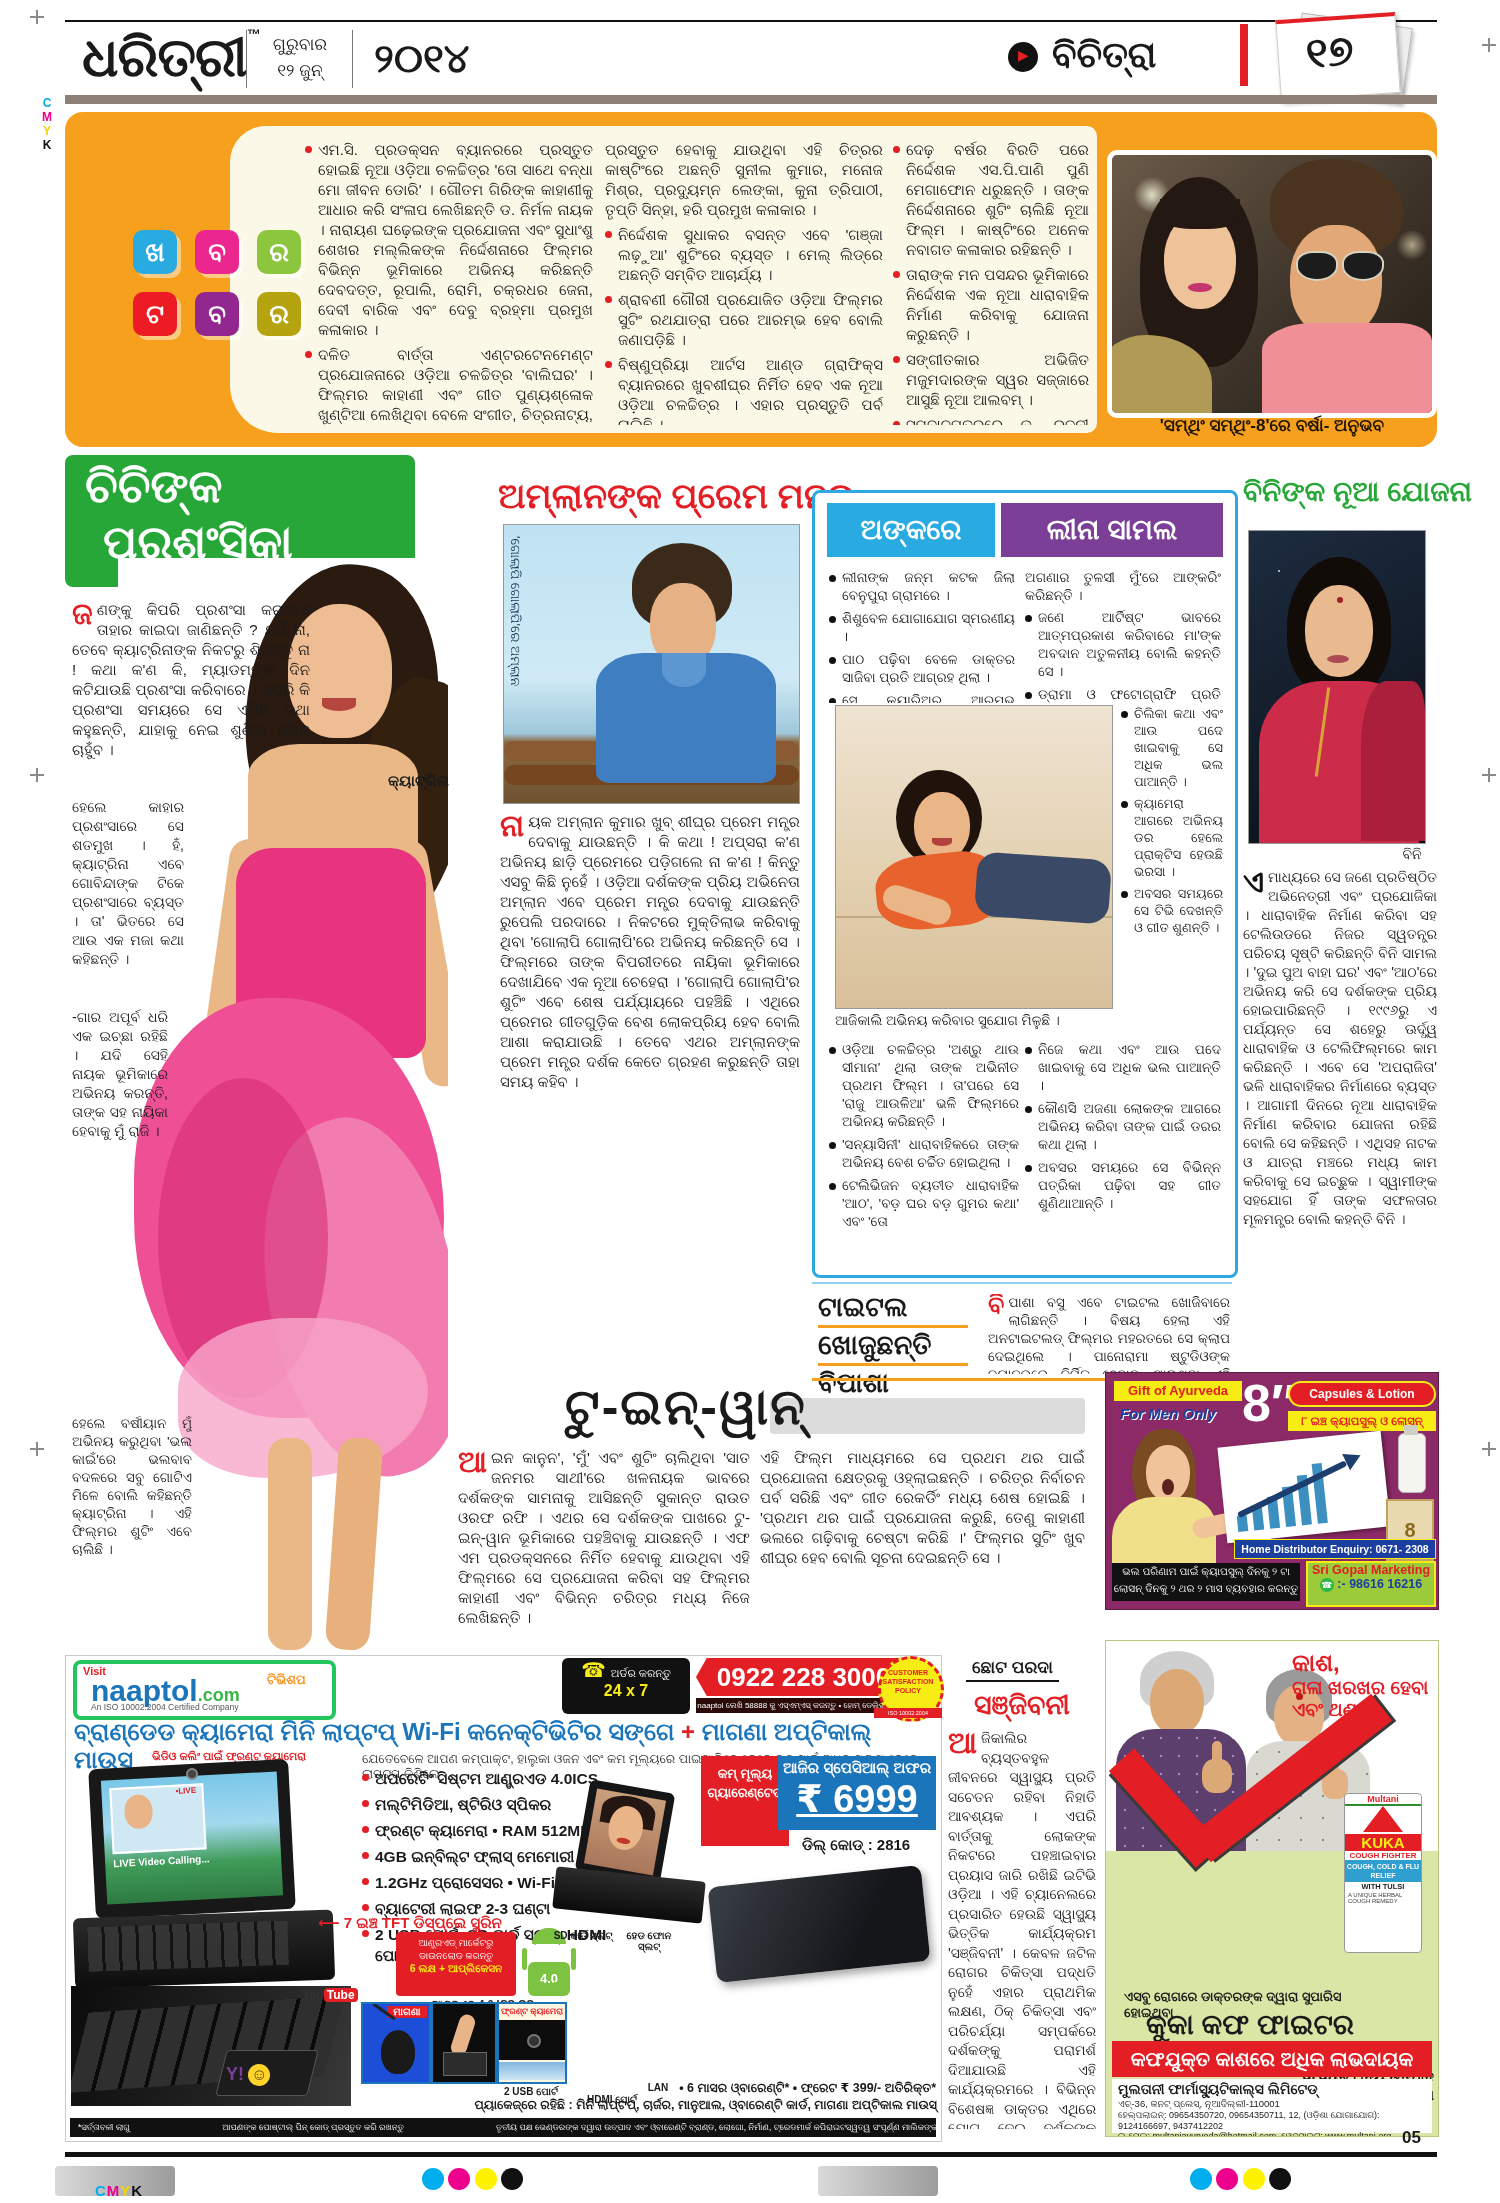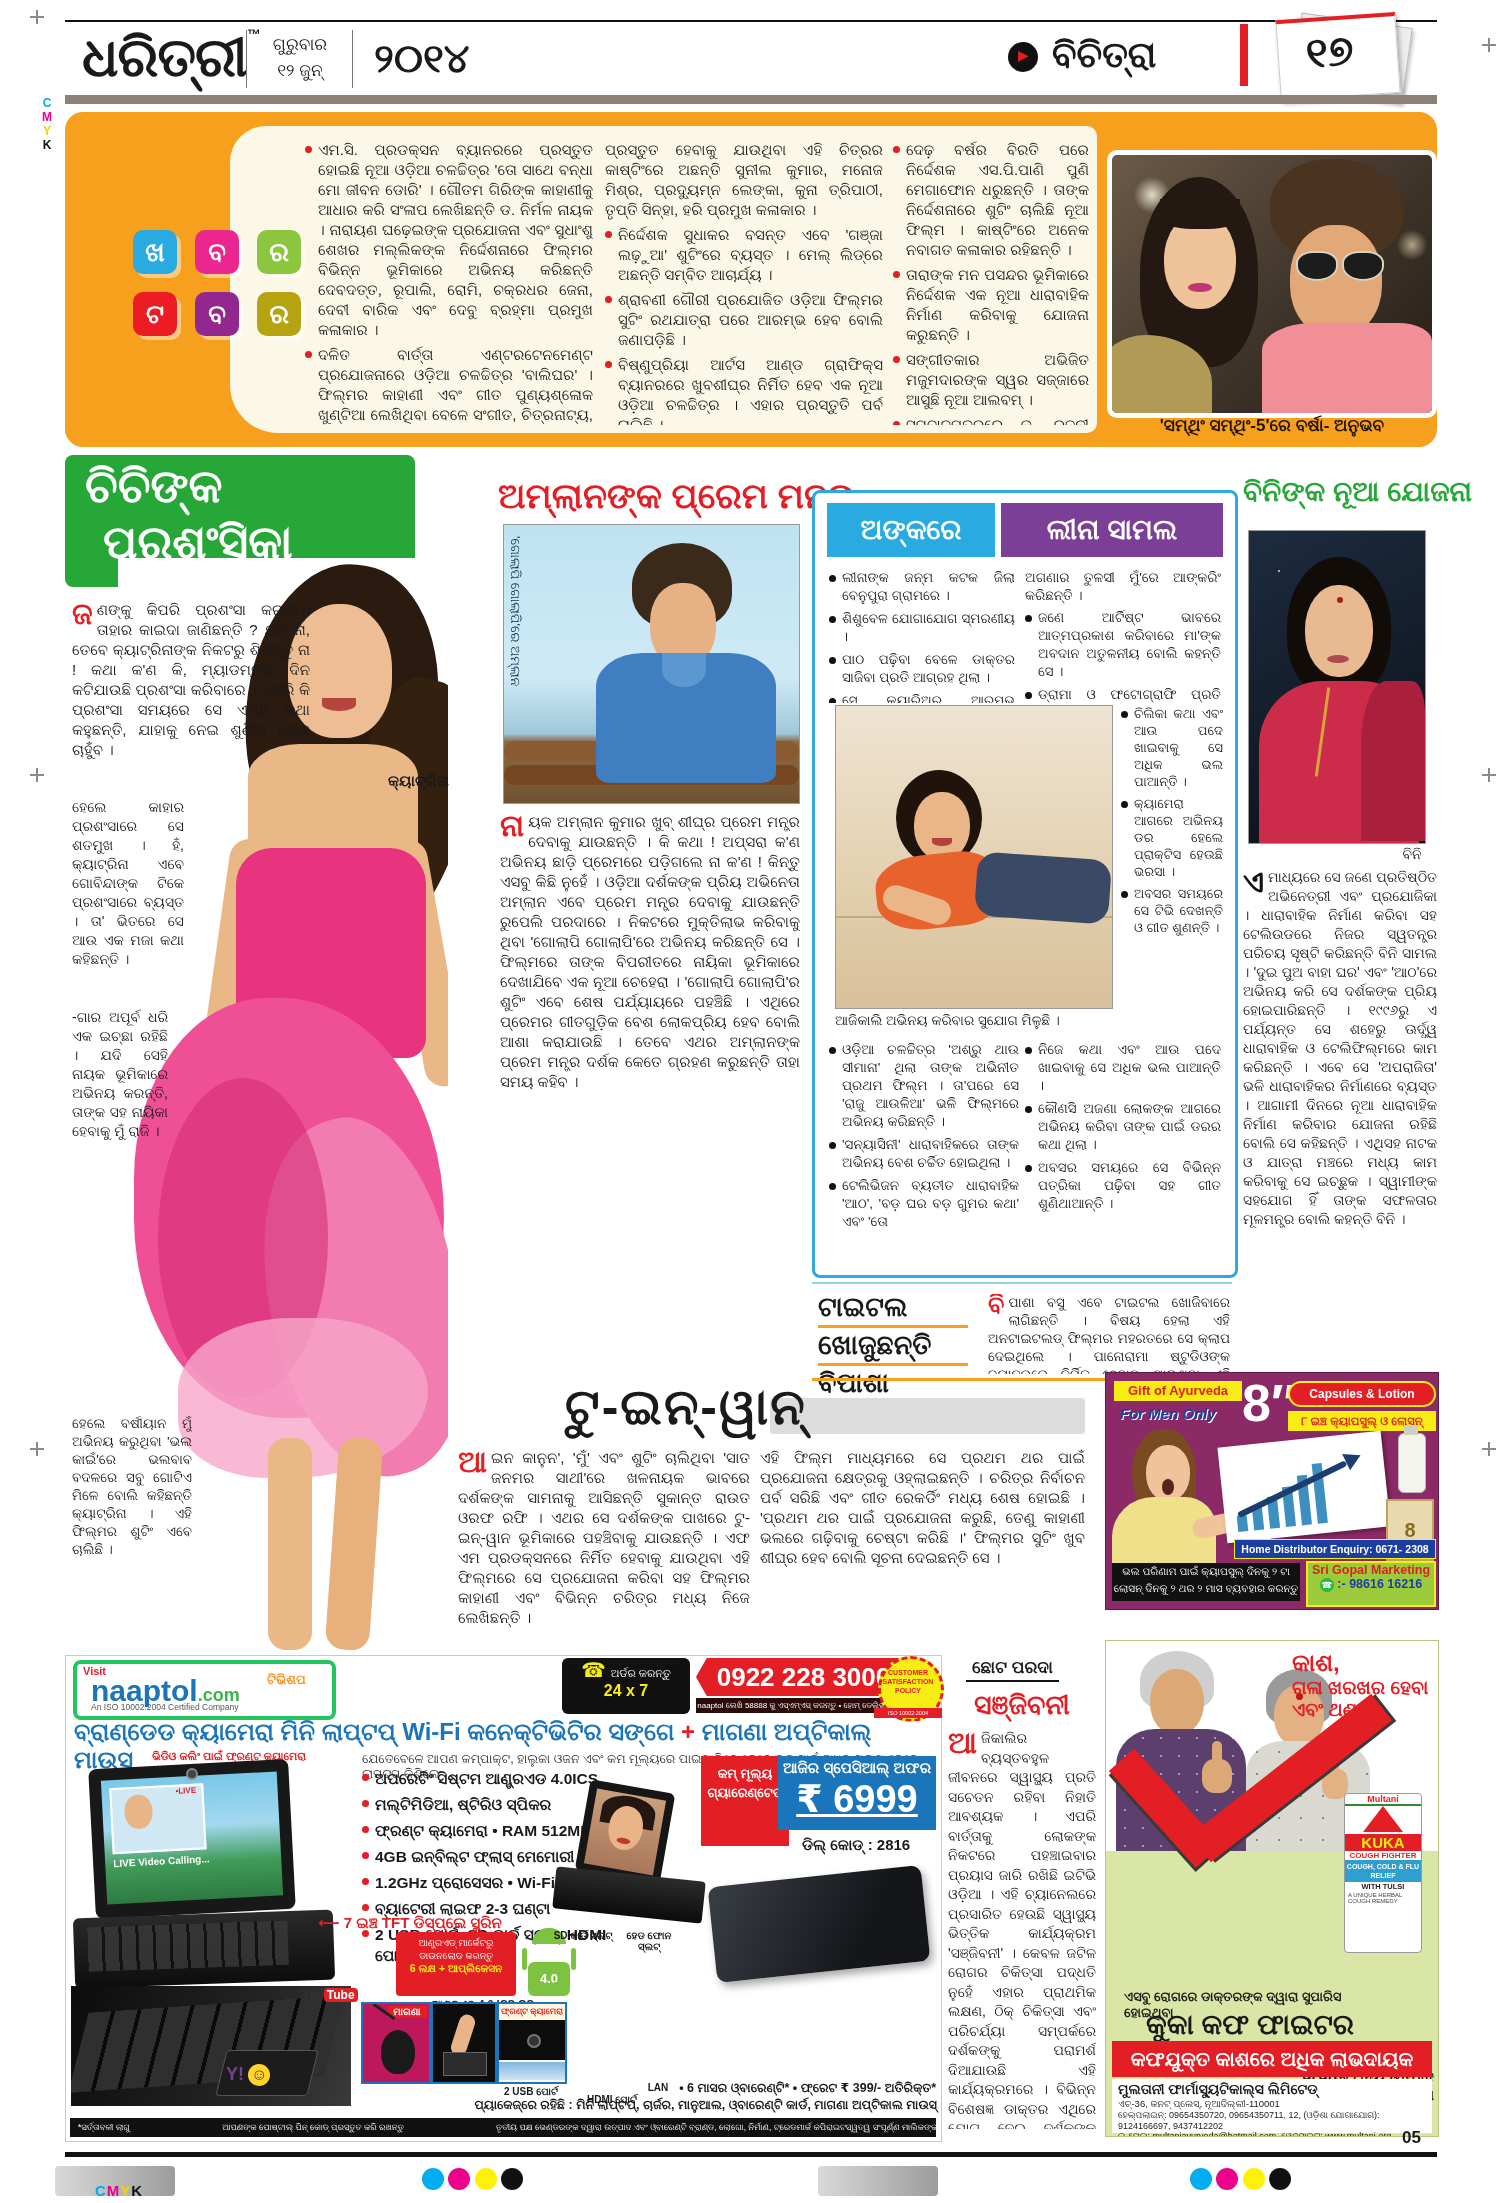--- a/index.html
+++ b/index.html
@@ -110,21 +110,21 @@
       <div class="shape" style="left:48px;top:44px;width:80px;height:30px;background:#241812;border-radius:0 0 40% 40%;"></div>
       <div class="shape" style="left:76px;top:128px;width:24px;height:9px;background:#c2356f;border-radius:50%;"></div>
       <div class="shape" style="left:160px;top:6px;width:130px;height:110px;background:#4c3categories px;background:#4c352\0;"></div>
       <div class="shape" style="left:158px;top:4px;width:134px;height:104px;background:#4a331f;border-radius:46% 54% 50% 50%;"></div>
       <div class="shape" style="left:178px;top:70px;width:92px;height:112px;background:#e2a877;border-radius:46%;"></div>
       <div class="shape" style="left:184px;top:96px;width:38px;height:26px;background:#1c1c1c;border-radius:40% 40% 50% 50%;border:2px solid #d8d3c0;"></div>
       <div class="shape" style="left:230px;top:96px;width:38px;height:26px;background:#1c1c1c;border-radius:40% 40% 50% 50%;border:2px solid #d8d3c0;"></div>
       <div class="shape" style="left:150px;top:168px;width:170px;height:90px;background:#f08f96;border-radius:30% 20% 0 0;"></div>
       <div class="shape" style="left:-10px;top:180px;width:110px;height:80px;background:#b09a55;border-radius:40% 60% 0 0;"></div>
     </div>
-    <div class="x ctr b" style="left:1042px;top:304px;width:330px;font-size:17px;color:#201400;">'ସମ୍‌ଥିଂ ସମ୍‌ଥିଂ-5'ରେ ବର୍ଷା- ଅନୁଭବ</div>
+    <div class="x ctr b" style="left:1042px;top:304px;width:330px;font-size:17px;color:#201400;">'ସମ୍‌ଥିଂ ସମ୍‌ଥିଂ-8'ରେ ବର୍ଷା- ଅନୁଭବ</div>
   </div>
 
   <div class="x" style="left:65px;top:455px;width:350px;height:132px;background:#27a737;border-radius:8px;">
     <div class="x b" style="left:20px;top:4px;font-size:46px;color:#fff;">ଚିଚିଙ୍କ</div>
     <div class="x b" style="left:38px;top:60px;font-size:46px;color:#fff;">ପ୍ରଶଂସିକା</div>
   </div>
 
   <div class="x clip" style="left:118px;top:558px;width:330px;height:1092px;background:#fff;">
     <div class="shape" style="left:128px;top:6px;width:190px;height:300px;background:#2a1a10;border-radius:50% 50% 45% 55%;transform:rotate(8deg);"></div>
     <div class="shape" style="left:236px;top:120px;width:110px;height:260px;background:#33200f;border-radius:40% 60% 60% 40%;transform:rotate(14deg);"></div>
@@ -403,21 +403,21 @@
     </div>
     <div class="x ctr" style="left:712px;top:100px;width:158px;height:74px;background:#1b75bb;color:#fff;">
       <div class="b" style="font-size:15px;padding-top:3px;">ଆଜିର ସ୍ପେସିଆଲ୍ ଅଫର</div>
       <div class="b" style="font-size:38px;text-decoration:underline;">₹ 6999</div>
     </div>
     <div class="x b" style="left:736px;top:180px;font-size:15px;">ଡିଲ୍ କୋଡ୍ : 2816</div>
     <div class="x" style="left:636px;top:200px;width:234px;height:140px;">
       <div class="shape" style="left:10px;top:20px;width:214px;height:96px;background:linear-gradient(120deg,#3a3f46,#14161a 70%);border-radius:10px;transform:rotate(-6deg);box-shadow:3px 5px 8px rgba(0,0,0,.35);"></div>
     </div>
 
-    <div class="x clip" style="left:295px;top:346px;width:66px;height:78px;border:2px solid #1b75bb;background:#be185d;">
+    <div class="x clip" style="left:295px;top:346px;width:66px;height:78px;border:2px solid #1b75bb;background:#1d4ed8;">
       <div class="x ctr b" style="right:2px;top:2px;width:40px;background:#e31e24;color:#fff;font-size:10px;">ମାଗଣା</div>
       <div class="shape" style="left:18px;top:26px;width:34px;height:44px;background:#1a1a1a;border-radius:50% 50% 45% 45%;"></div>
       <div class="shape" style="left:8px;top:6px;width:26px;height:3px;background:#222;transform:rotate(35deg);"></div>
     </div>
     <div class="x clip" style="left:365px;top:346px;width:62px;height:78px;border:2px solid #1b75bb;background:#0d0d0d;">
       <div class="shape" style="left:22px;top:10px;width:16px;height:42px;background:#e8b488;border-radius:8px;transform:rotate(18deg);"></div>
       <div class="shape" style="left:10px;top:48px;width:42px;height:22px;background:#2c2c2c;border:1px solid #666;"></div>
     </div>
     <div class="x clip" style="left:431px;top:346px;width:66px;height:78px;border:2px solid #1b75bb;background:#fdf6e0;">
       <div class="x ctr b" style="left:0;top:2px;width:66px;color:#e31e24;font-size:8.5px;">ଫ୍ରଣ୍ଟ କ୍ୟାମେରା</div>

